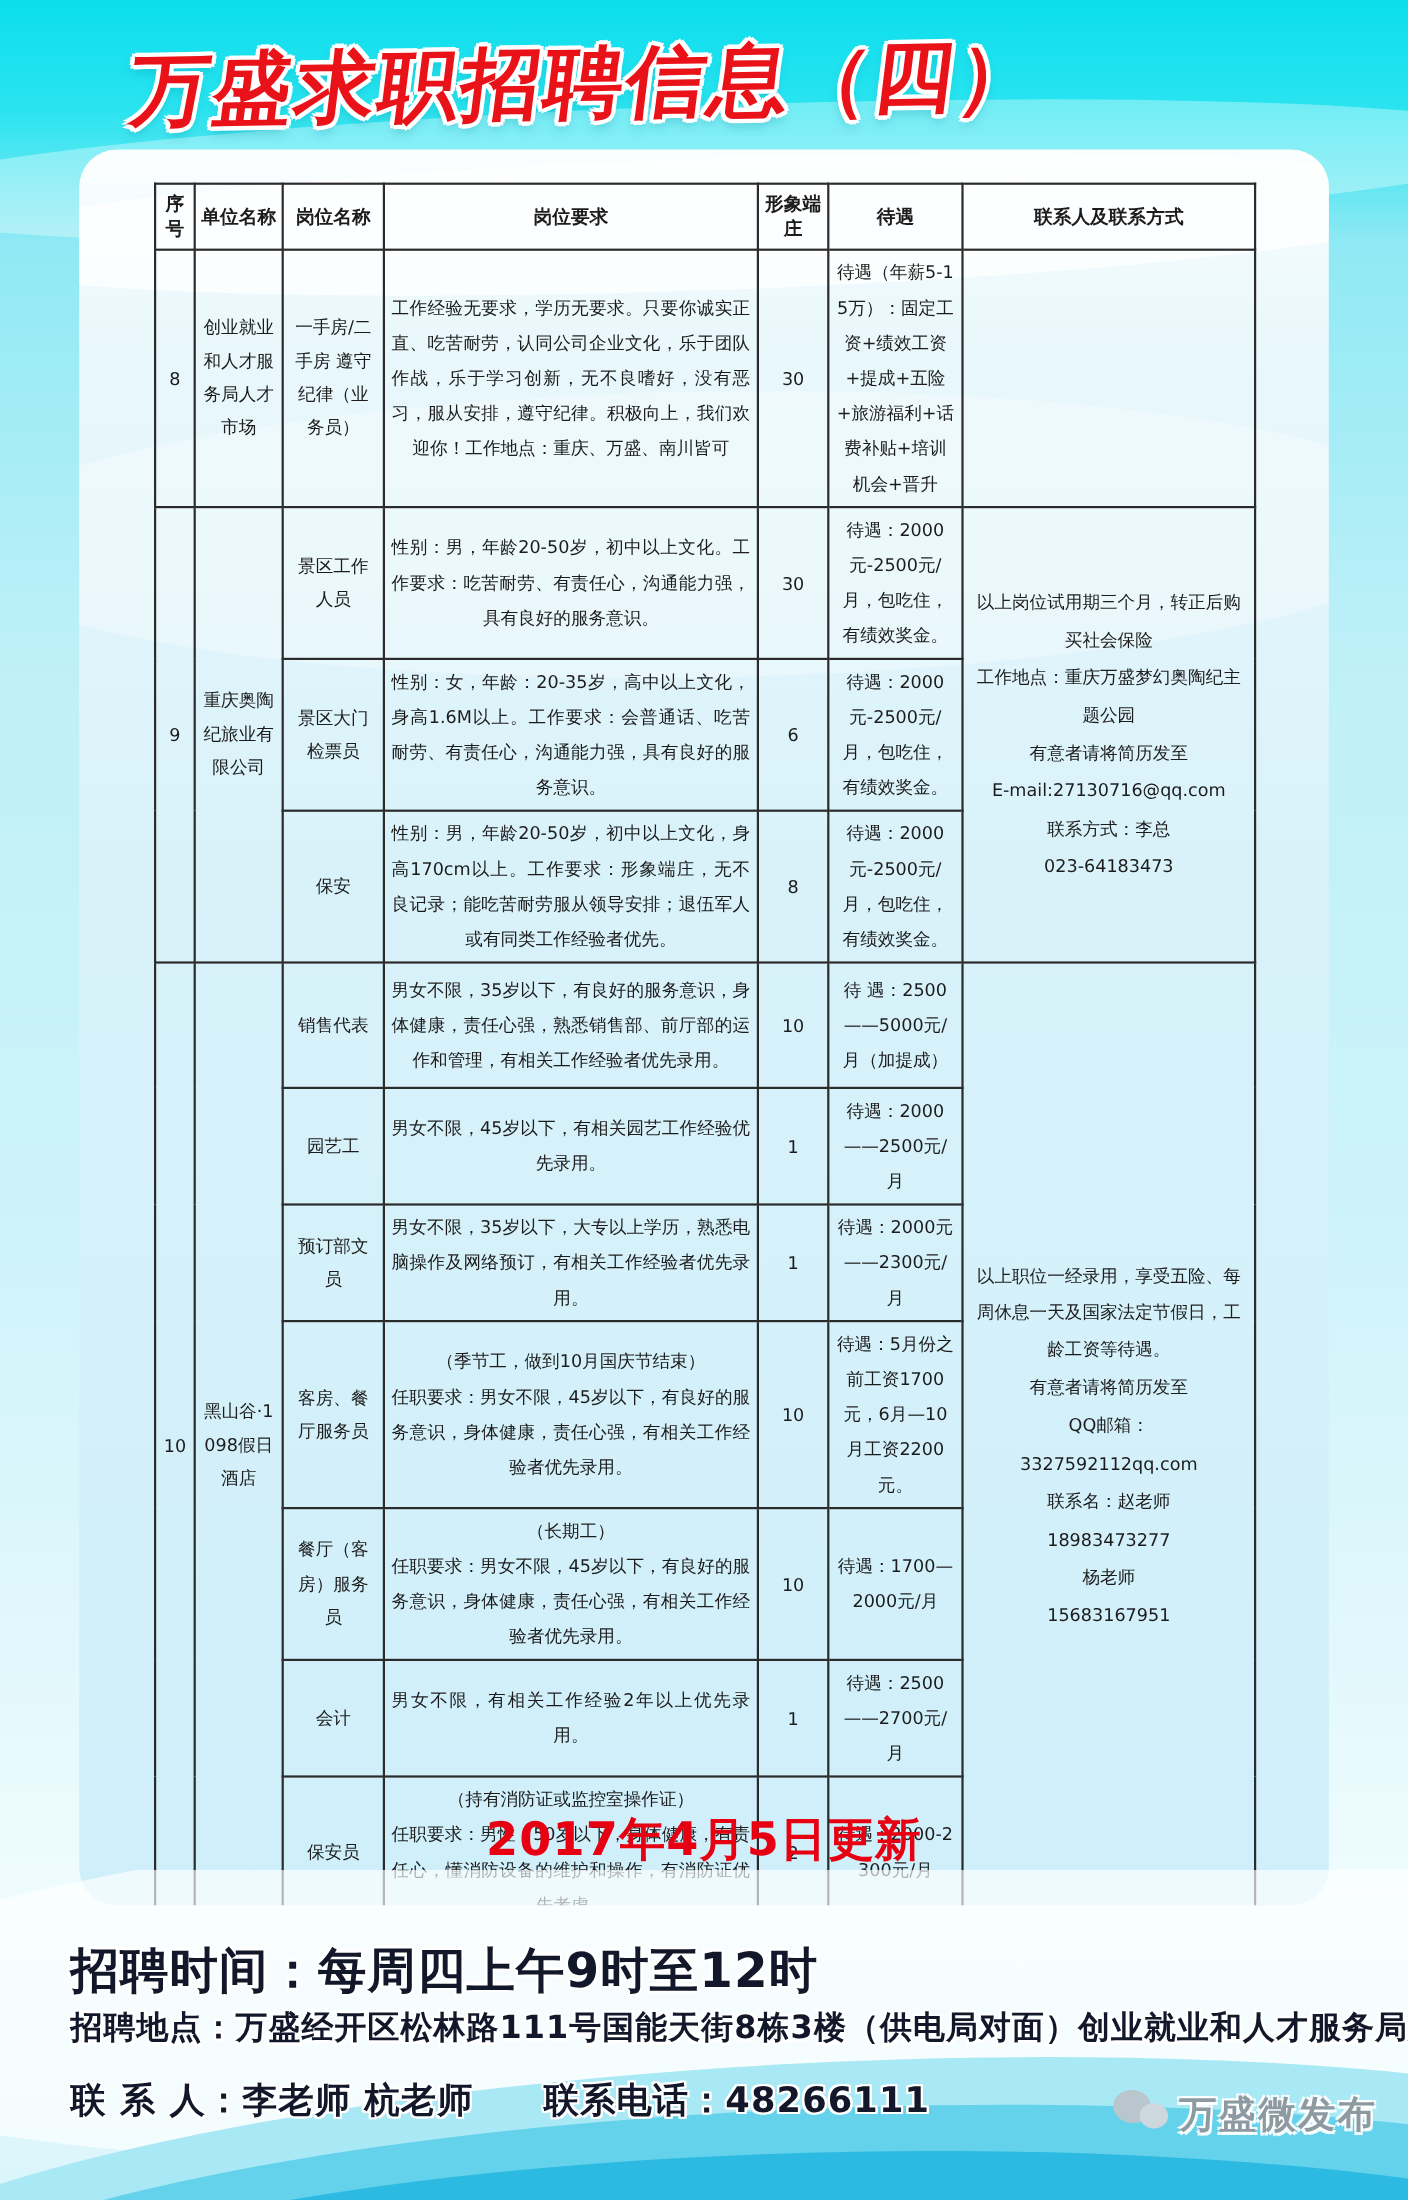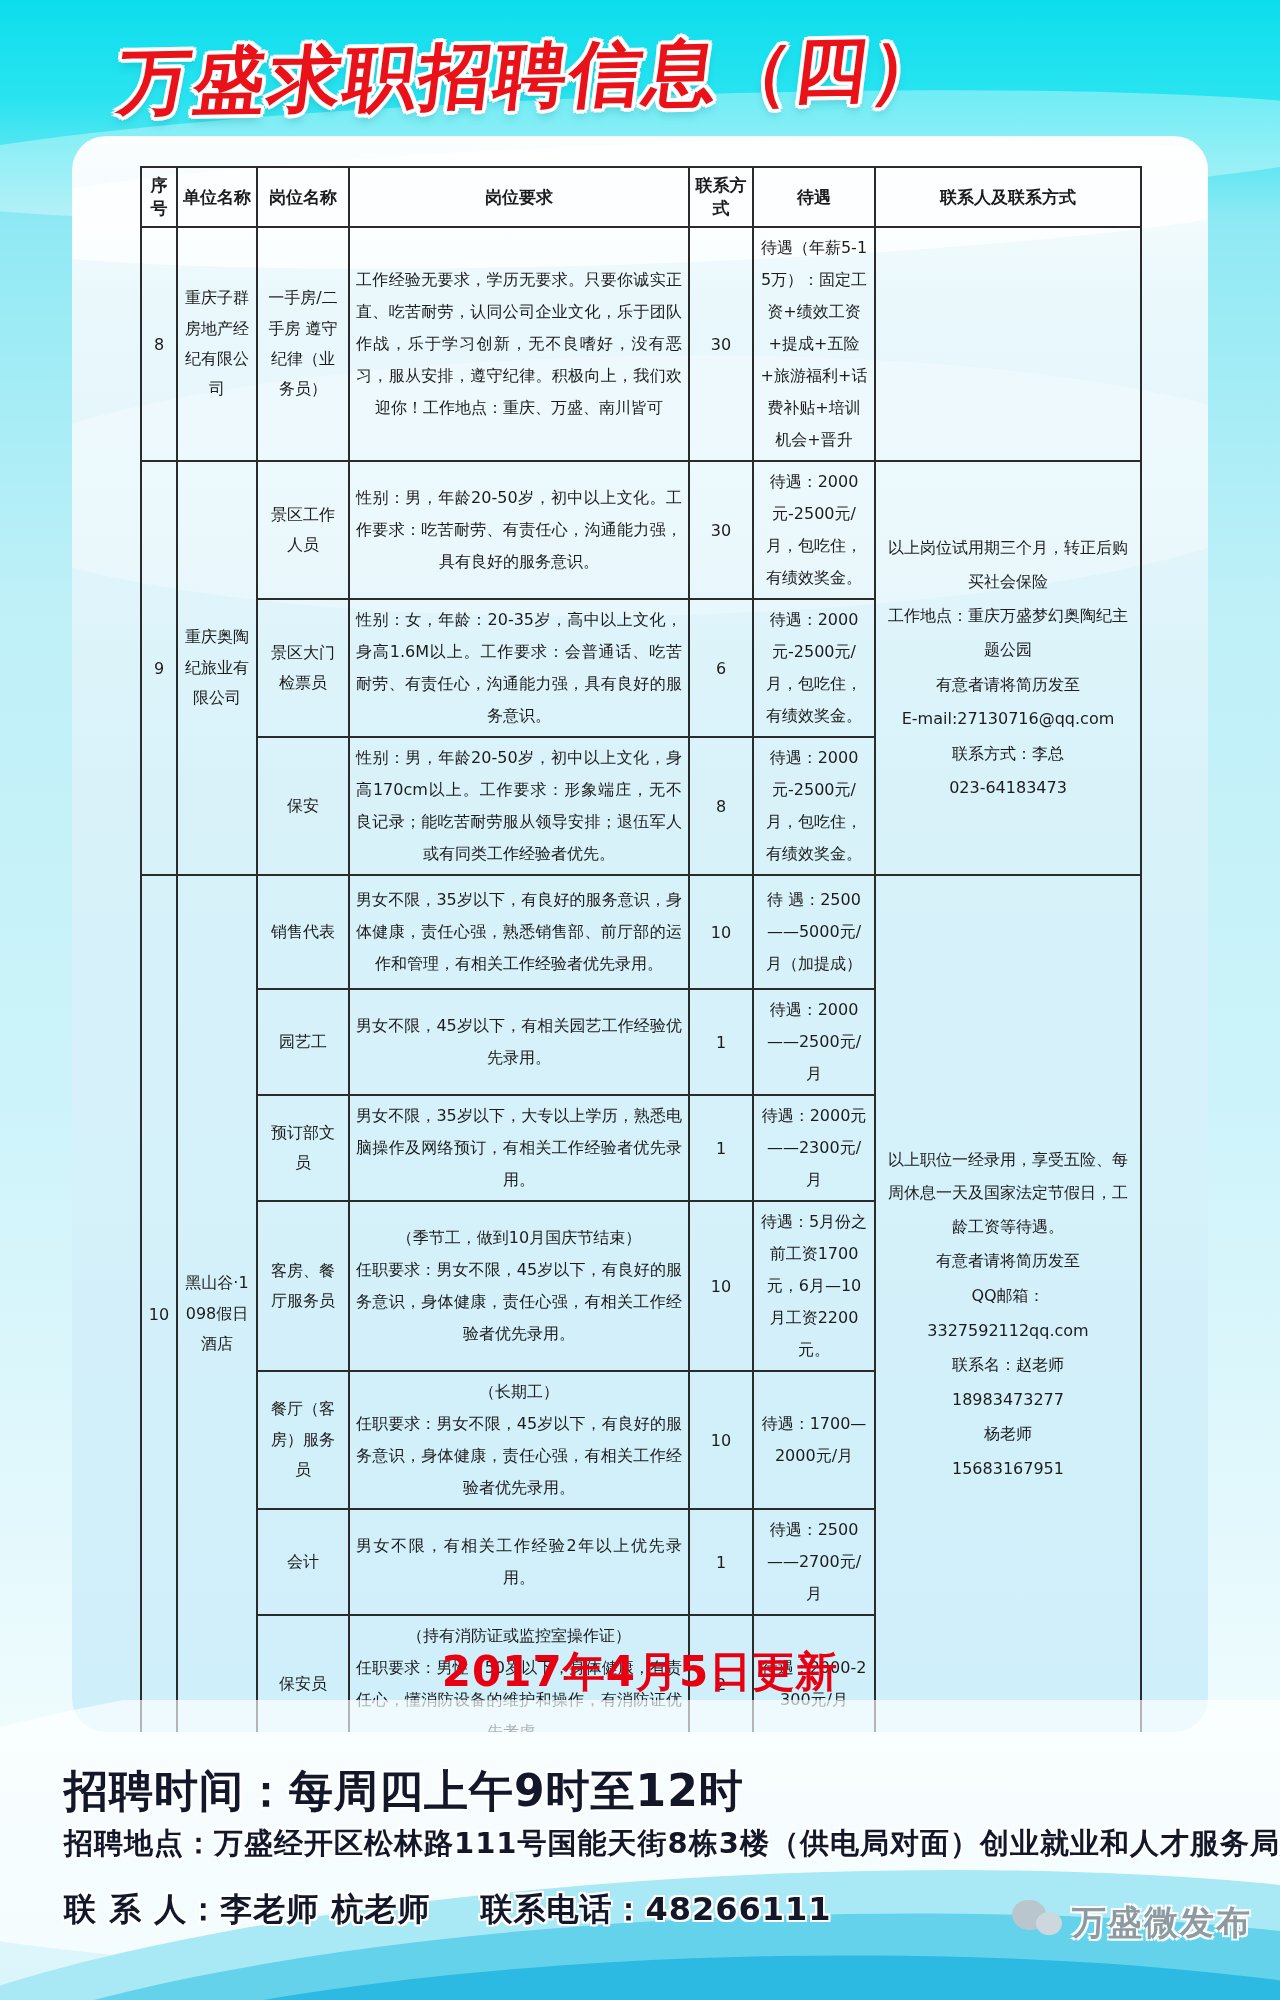--- a/index.html
+++ b/index.html
@@ -37,21 +37,21 @@
   
   .update-date{position:absolute;left:0;top:1508px;width:100%;text-align:center;box-sizing:border-box;
     font-size:42px;font-weight:bold;color:#e60012;letter-spacing:1px;}
   
   .footer{position:absolute;left:0;top:1748px;width:1280px;height:252px;z-index:3;}
   .fline{position:absolute;left:64px;font-weight:bold;color:#12172a;letter-spacing:1px;white-space:nowrap;
     text-shadow:-2px -2px 0 #fff,2px -2px 0 #fff,-2px 2px 0 #fff,2px 2px 0 #fff,0 -2px 0 #fff,0 2px 0 #fff,-2px 0 0 #fff,2px 0 0 #fff;}
   .f1{top:14px;font-size:44px;}
   .f2{top:76px;font-size:29px;}
   .f3{top:140px;font-size:32px;}
-  .f3 .gap{margin-left:50px;}
+  .f3 .gap{margin-left:64px;}
   .logo{position:absolute;right:28px;top:152px;display:flex;align-items:flex-start;color:#8d9aa2;
     font-size:34px;font-weight:bold;letter-spacing:2px;
     text-shadow:-2px -2px 0 rgba(255,255,255,.9),2px -2px 0 rgba(255,255,255,.9),-2px 2px 0 rgba(255,255,255,.9),2px 2px 0 rgba(255,255,255,.9);}
   .wx{position:relative;width:52px;height:46px;margin-right:8px;display:inline-block;}
   .wx .b1{position:absolute;left:0;top:0;width:34px;height:30px;border-radius:50% 50% 46% 54%;background:#b9c6cd;}
   .wx .b1:after{content:"";position:absolute;left:6px;bottom:-5px;width:0;height:0;border:7px solid transparent;border-top-color:#b9c6cd;}
   .wx .b2{position:absolute;right:2px;top:12px;width:26px;height:23px;border-radius:50%;background:#cdd8de;}
   .wx .b2:after{content:"";position:absolute;right:4px;bottom:-4px;width:0;height:0;border:6px solid transparent;border-top-color:#cdd8de;}
   
   .waves{position:absolute;left:0;bottom:0;width:1280px;height:300px;overflow:hidden;z-index:1;}
@@ -82,30 +82,30 @@
           <col style="width:64px">
           <col style="width:122px">
           <col style="width:266px">
       </colgroup>
       <thead>
         <tr style="height:32px">
           <th>序号</th>
           <th>单位名称</th>
           <th>岗位名称</th>
           <th>岗位要求</th>
-          <th>联系方式</th>
+          <th>形象端庄</th>
           <th>待遇</th>
           <th>联系人及联系方式</th>
         </tr>
       </thead>
       <tbody>
 
         <tr style="height:128px">
           <td class="c">8</td>
-          <td class="c company">重庆子群房地产经纪有限公司</td>
+          <td class="c company">创业就业和人才服务局人才市场</td>
           <td class="c pos">一手房/二手房 遵守纪律（业务员）</td>
           <td class="req">工作经验无要求，学历无要求。只要你诚实正直、吃苦耐劳，认同公司企业文化，乐于团队作战，乐于学习创新，无不良嗜好，没有恶习，服从安排，遵守纪律。积极向上，我们欢迎你！工作地点：重庆、万盛、南川皆可</td>
           <td class="c qty vb">30</td>
           <td class="c treat">待遇（年薪5-15万）：固定工资+绩效工资+提成+五险+旅游福利+话费补贴+培训机会+晋升</td>
           <td class="c contact"></td>
         </tr>
 
         <tr style="height:86px">
           <td class="c" rowspan="3">9</td>
           <td class="c company" rowspan="3">重庆奥陶纪旅业有限公司</td>

